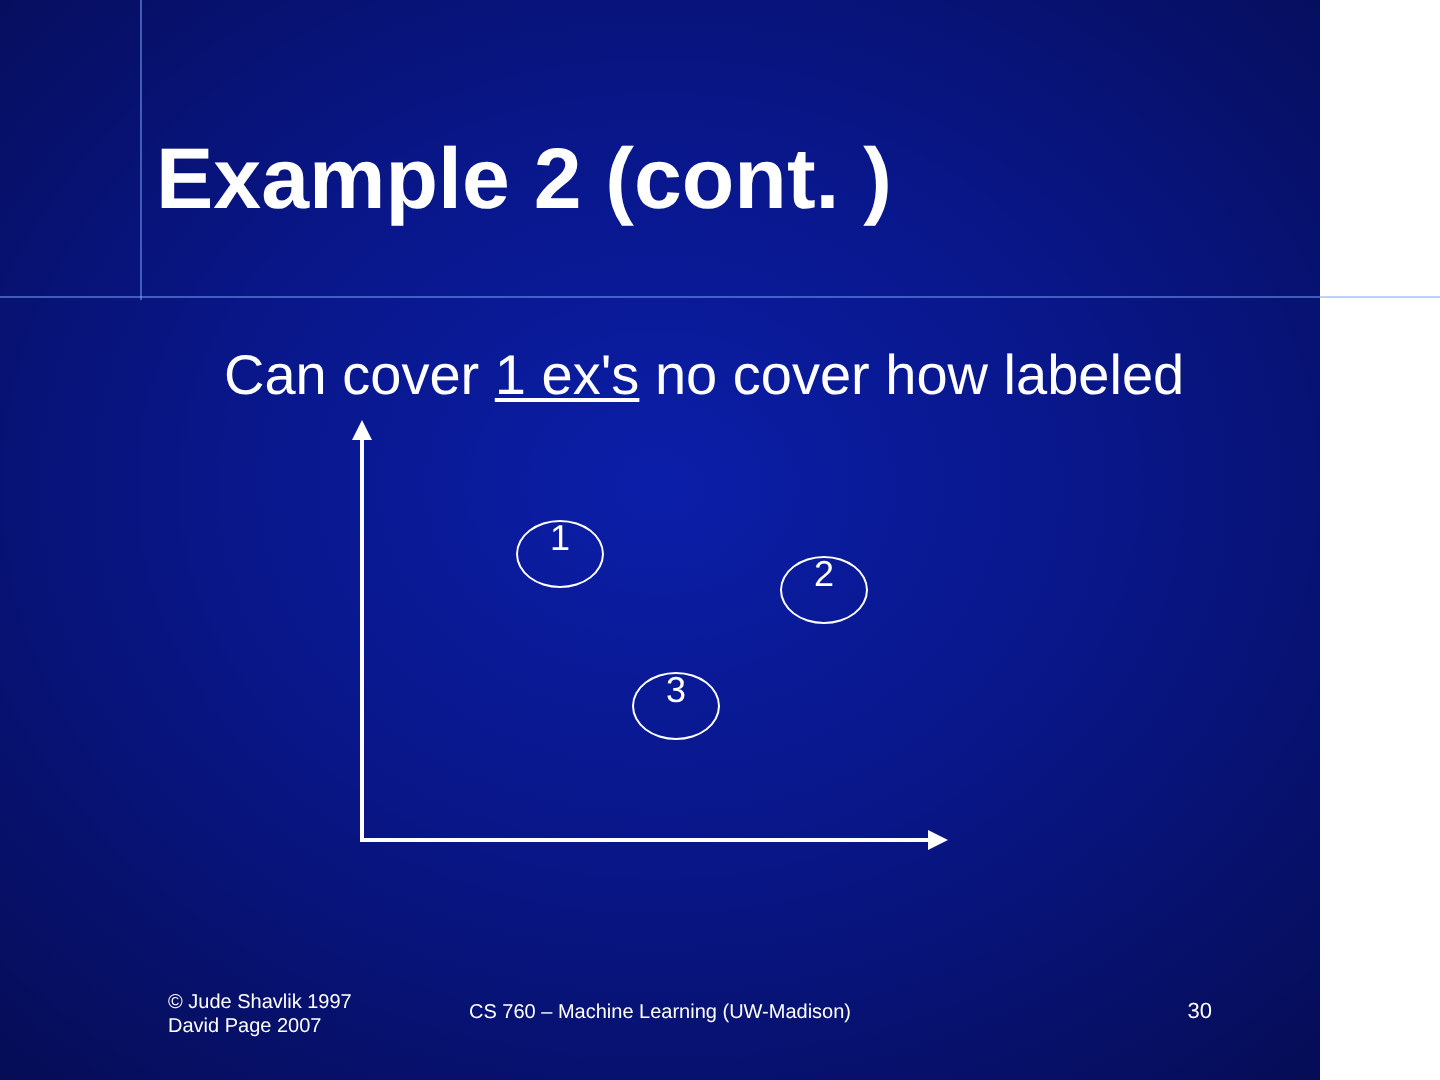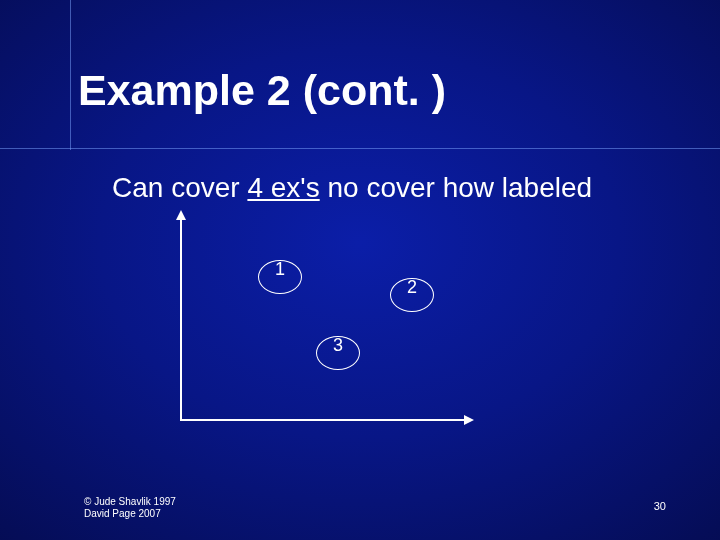--- a/index.html
+++ b/index.html
@@ -5,21 +5,21 @@
   html, body {
     margin: 0;
     padding: 0;
     width: 720px;
     height: 540px;
     overflow: hidden;
     font-family: Tahoma, Verdana, Arial, sans-serif;
   }
   .slide {
     position: relative;
-    width: 720px;
+    width: 660px;
     height: 540px;
     background: radial-gradient(ellipse 120% 120% at 50% 45%, #0b1ea8 0%, #081686 30%, #050d58 60%, #020638 85%, #010320 100%);
     color: #ffffff;
   }
 
   
   .deco-v {
     position: absolute;
     left: 70px;
     top: 0;
@@ -147,21 +147,21 @@
 <body>
 
 <div class="slide">
 
   <div class="deco-v"></div>
   <div class="deco-h"></div>
 
   <div class="title">Example 2 (cont. )</div>
 
   <div class="body-text">
-    <span>Can cover </span><span class="u">4 ex's</span><span> no cover how labeled</span>
+    <span>Can cover </span><span class="u">1 ex's</span><span> no cover how labeled</span>
   </div>
 
   <div class="axis axis-v"></div>
   <div class="arrow arrow-up"></div>
   <div class="axis axis-h"></div>
   <div class="arrow arrow-right"></div>
 
   <div class="pt pt1">
     <span class="lbl">1</span>
   </div>
@@ -169,15 +169,16 @@
     <span class="lbl">2</span>
   </div>
   <div class="pt pt3">
     <span class="lbl">3</span>
   </div>
 
   <div class="footer-left">
     <div>© Jude Shavlik 1997</div>
     <div>David Page 2007</div>
   </div>
+  <div class="footer-center">CS 760 – Machine Learning (UW-Madison)</div>
   <div class="footer-right">30</div>
 
 </div>
 
 </body></html>

